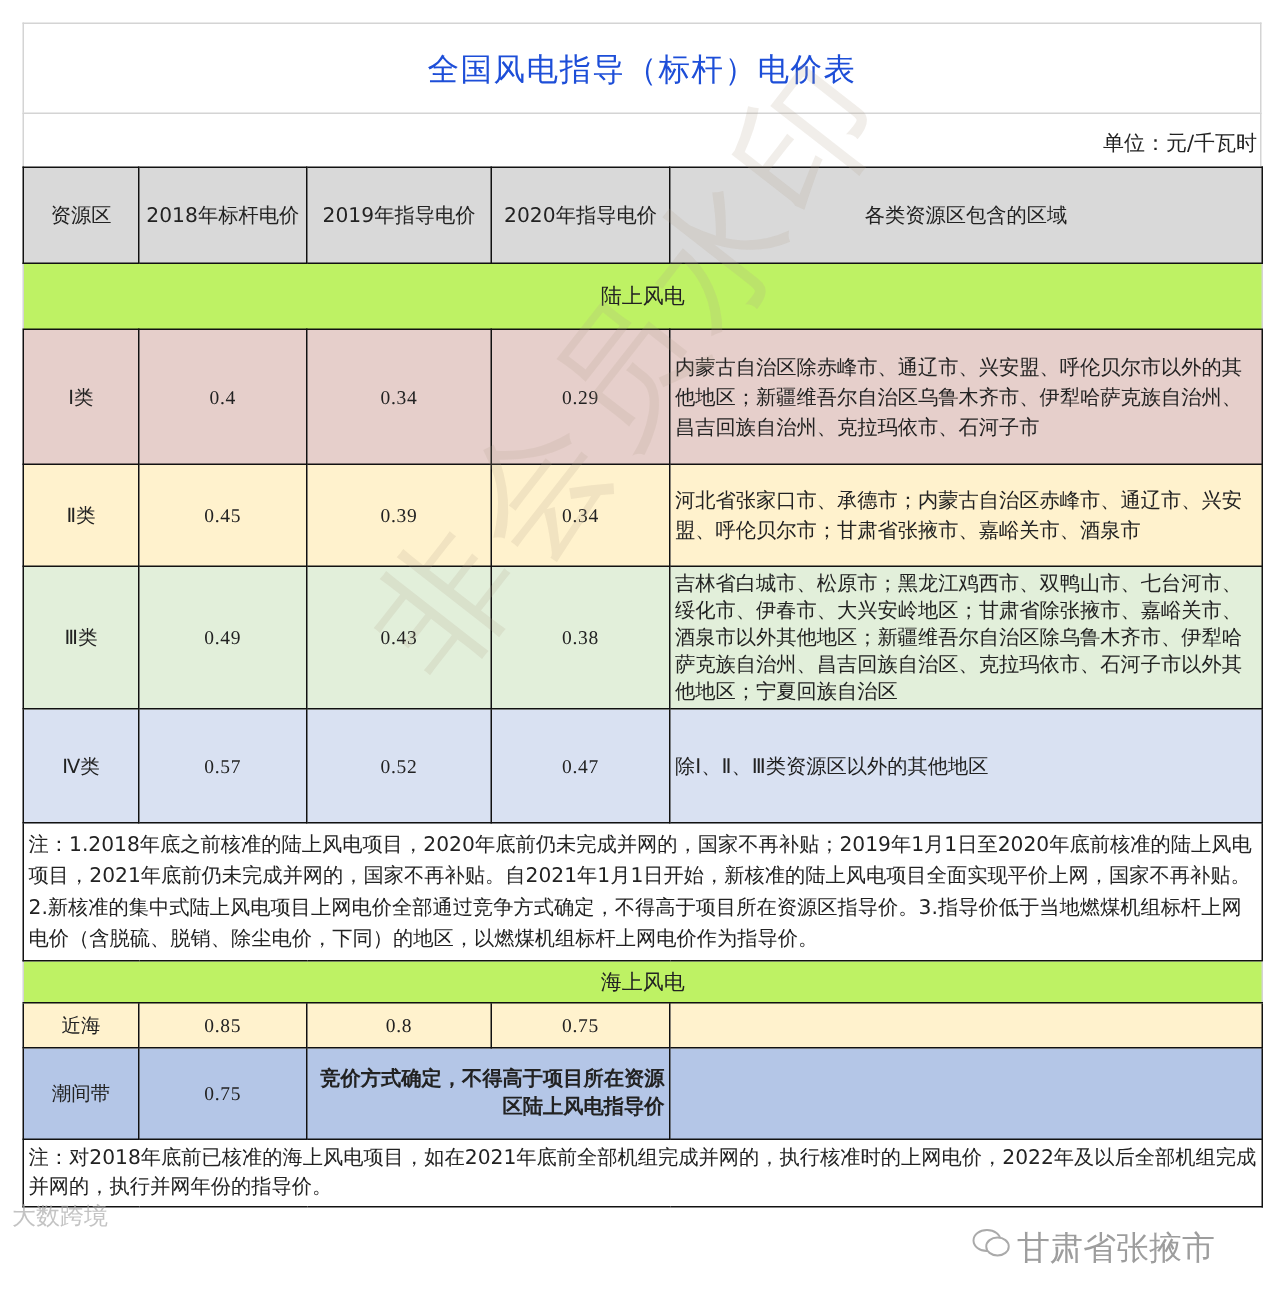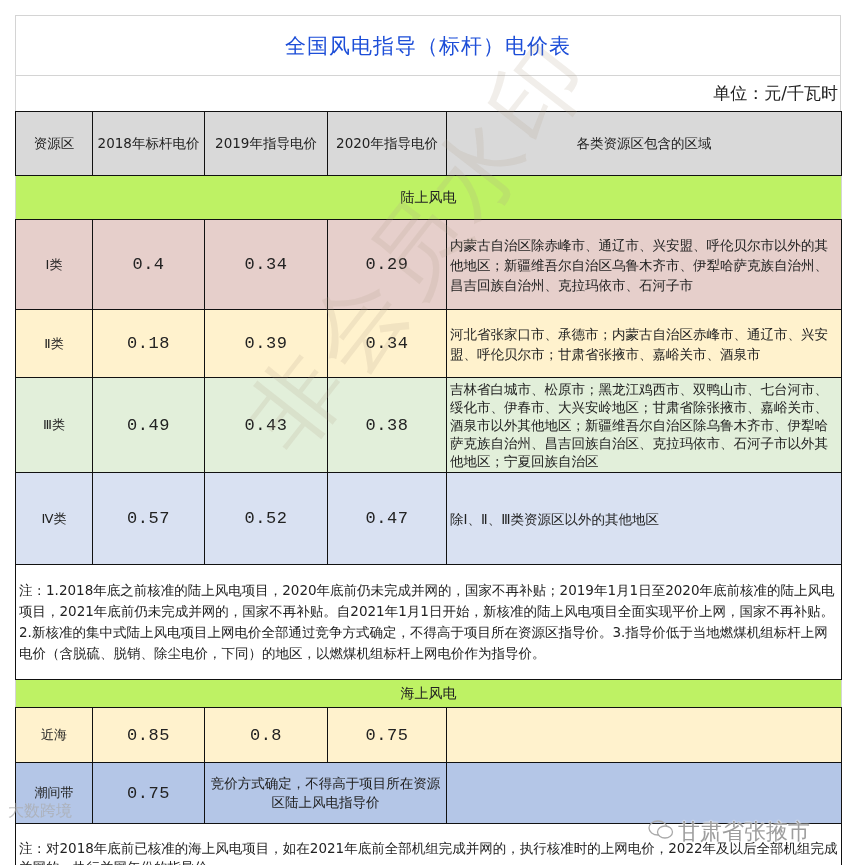--- a/index.html
+++ b/index.html
@@ -9,37 +9,37 @@
     .sheet { position: absolute; left: 15px; top: 15px; width: 826px; }
 
     .title-row {
       height: 60px; border: 1px solid #d4d4d4; border-bottom: none;
       display: flex; align-items: center; justify-content: center;
       font-size: 21px; color: #1d4ed8; letter-spacing: 1px;
     }
     .unit-row {
       height: 36px; border: 1px solid #d4d4d4; border-bottom: none;
       display: flex; align-items: flex-end; justify-content: flex-end;
-      padding: 0 2px 6px 0; font-size: 17px; color: #222;
+      padding: 0 2px 6px 0; font-size: 14px; color: #222;
     }
 
     table { border-collapse: collapse; width: 826px; table-layout: fixed; }
     td { border: 1.5px solid #111; font-size: 13px; text-align: center; vertical-align: middle; color: #222; }
     td.region { text-align: left; padding: 2px 3px; line-height: 20px; font-size: 13.5px; }
-    td.note { text-align: left; padding: 15px 3px; line-height: 21px; font-size: 13.5px; border-left: 1.5px solid #111; }
+    td.note { text-align: left; padding: 3px 3px; line-height: 21px; font-size: 13.5px; border-left: 1.5px solid #111; }
     td.section { background: #bef264; font-size: 14px; border-left: 1px solid #d4d4d4; border-right: 1px solid #d4d4d4; }
     tr.hdr td { background: #d9d9d9; font-size: 13.5px; }
     tr.c1 td { background: #e6cfcb; }
     tr.c2 td { background: #fff2cd; }
     tr.c3 td { background: #e2efda; }
     tr.c4 td { background: #d9e1f2; }
     tr.s1 td { background: #fff2cd; }
     tr.s2 td { background: #b4c6e7; }
-    .num { font-family: Liberation Mono, monospace; font-size: 17px; letter-spacing: 0.5px; }
-    td.mixed { text-align: center; padding: 2px 3px; line-height: 19px; font-size: 13.5px; }
+    .num { font-family: Liberation Serif, serif; font-size: 13px; letter-spacing: 0.5px; }
+    td.mixed { text-align: right; padding: 2px 3px; line-height: 19px; font-size: 13.5px; font-weight: bold; }
 
     .watermark {
       position: absolute; left: 205px; top: 200px;
       font-size: 92px; color: rgba(180,160,140,0.18);
       transform: rotate(-52deg); transform-origin: left top;
       white-space: nowrap; pointer-events: none; letter-spacing: 6px;
       top: 400px; left: 220px;
     }
     .wm-bottom-left {
       position: absolute; left: 8px; top: 801px; font-size: 16px;
@@ -88,51 +88,51 @@
     <tr class="c1" style="height:90px">
       <td>Ⅰ类</td>
       <td class="num">0.4</td>
       <td class="num">0.34</td>
       <td class="num">0.29</td>
       <td class="region">内蒙古自治区除赤峰市、通辽市、兴安盟、呼伦贝尔市以外的其他地区；新疆维吾尔自治区乌鲁木齐市、伊犁哈萨克族自治州、昌吉回族自治州、克拉玛依市、石河子市</td>
     </tr>
 
     <tr class="c2" style="height:68px">
       <td>Ⅱ类</td>
-      <td class="num">0.18</td>
+      <td class="num">0.45</td>
       <td class="num">0.39</td>
       <td class="num">0.34</td>
       <td class="region">河北省张家口市、承德市；内蒙古自治区赤峰市、通辽市、兴安盟、呼伦贝尔市；甘肃省张掖市、嘉峪关市、酒泉市</td>
     </tr>
 
     <tr class="c3" style="height:90px">
       <td>Ⅲ类</td>
       <td class="num">0.49</td>
       <td class="num">0.43</td>
       <td class="num">0.38</td>
       <td class="region" style="line-height:18px">吉林省白城市、松原市；黑龙江鸡西市、双鸭山市、七台河市、绥化市、伊春市、大兴安岭地区；甘肃省除张掖市、嘉峪关市、酒泉市以外其他地区；新疆维吾尔自治区除乌鲁木齐市、伊犁哈萨克族自治州、昌吉回族自治区、克拉玛依市、石河子市以外其他地区；宁夏回族自治区</td>
     </tr>
 
-    <tr class="c4" style="height:92px">
+    <tr class="c4" style="height:76px">
       <td>Ⅳ类</td>
       <td class="num">0.57</td>
       <td class="num">0.52</td>
       <td class="num">0.47</td>
       <td class="region">除Ⅰ、Ⅱ、Ⅲ类资源区以外的其他地区</td>
     </tr>
 
     <tr style="height:92px">
       <td colspan="5" class="note">注：1.2018年底之前核准的陆上风电项目，2020年底前仍未完成并网的，国家不再补贴；2019年1月1日至2020年底前核准的陆上风电项目，2021年底前仍未完成并网的，国家不再补贴。自2021年1月1日开始，新核准的陆上风电项目全面实现平价上网，国家不再补贴。2.新核准的集中式陆上风电项目上网电价全部通过竞争方式确定，不得高于项目所在资源区指导价。3.指导价低于当地燃煤机组标杆上网电价（含脱硫、脱销、除尘电价，下同）的地区，以燃煤机组标杆上网电价作为指导价。</td>
     </tr>
 
     <tr style="height:28px">
       <td colspan="5" class="section">海上风电</td>
     </tr>
 
-    <tr class="s1" style="height:55px">
+    <tr class="s1" style="height:30px">
       <td>近海</td>
       <td class="num">0.85</td>
       <td class="num">0.8</td>
       <td class="num">0.75</td>
       <td class="region"></td>
     </tr>
 
     <tr class="s2" style="height:61px">
       <td>潮间带</td>
       <td class="num">0.75</td>

